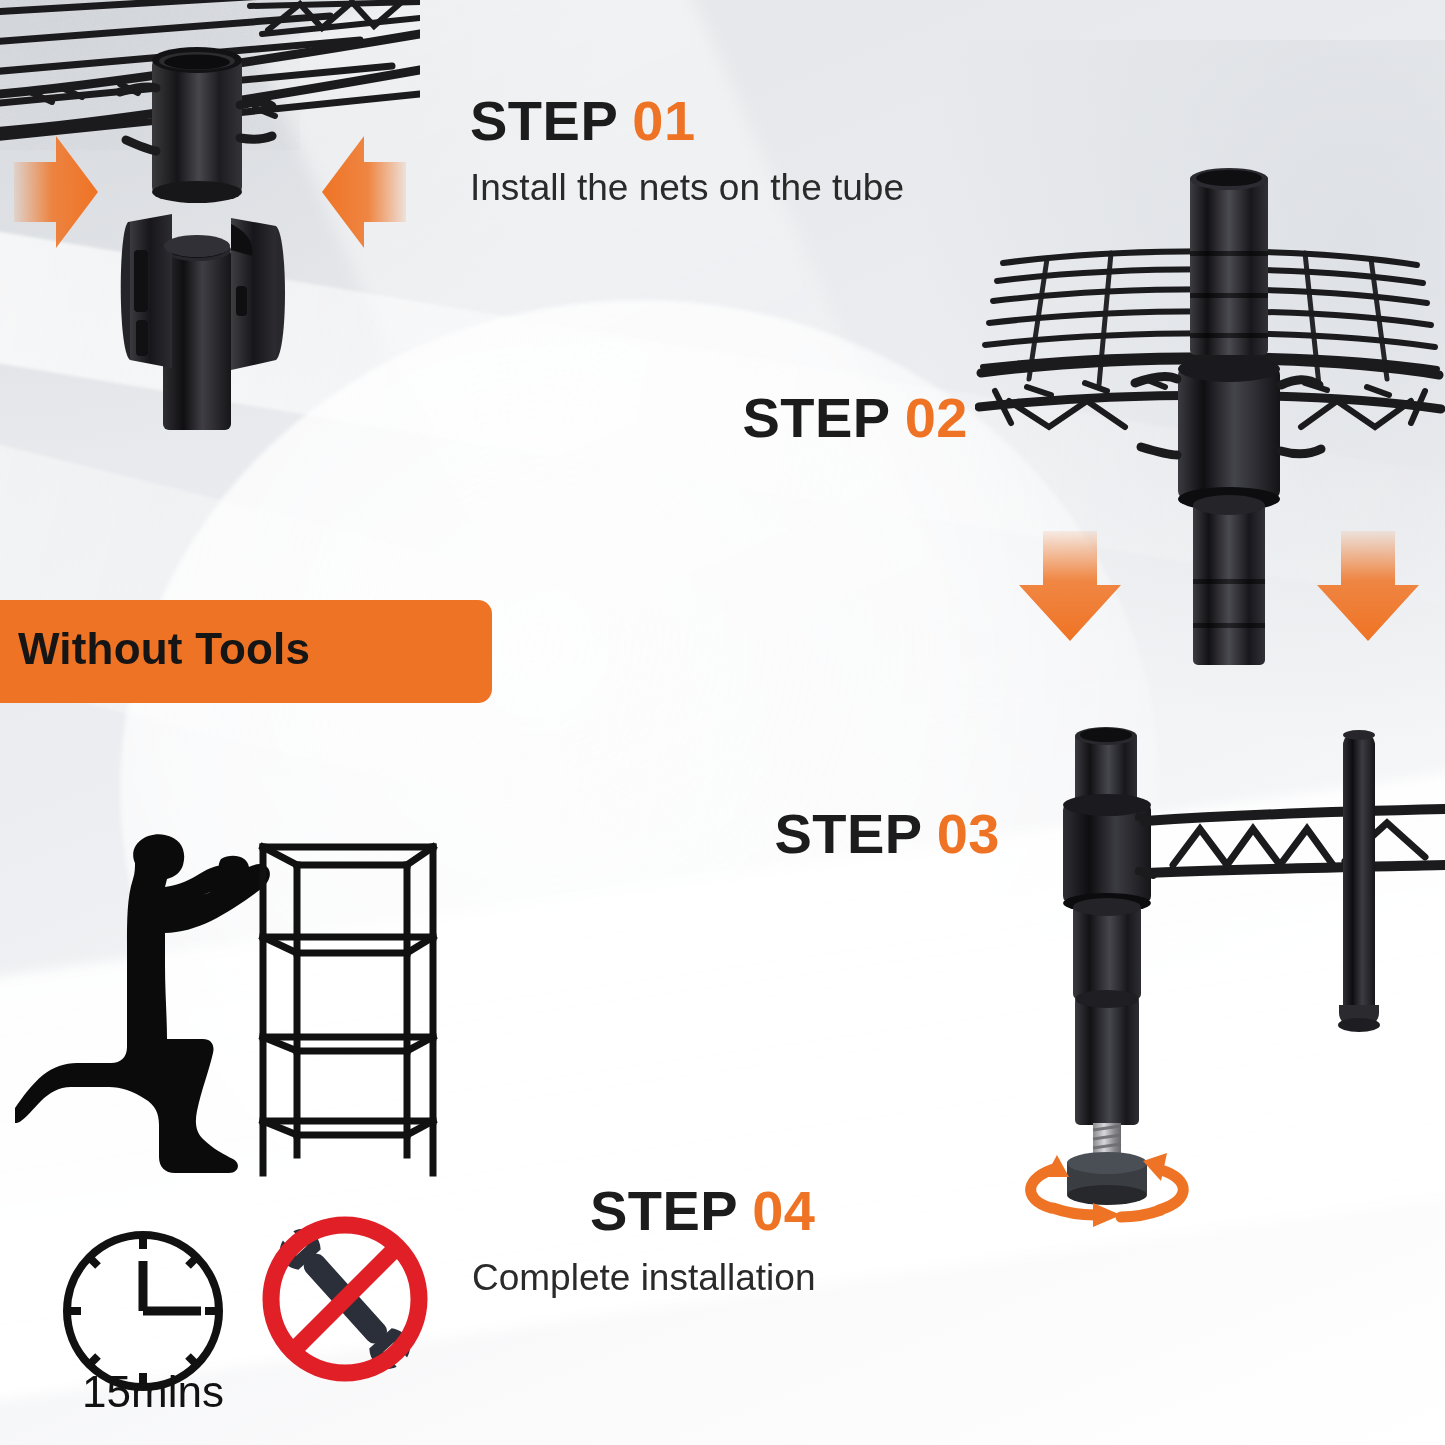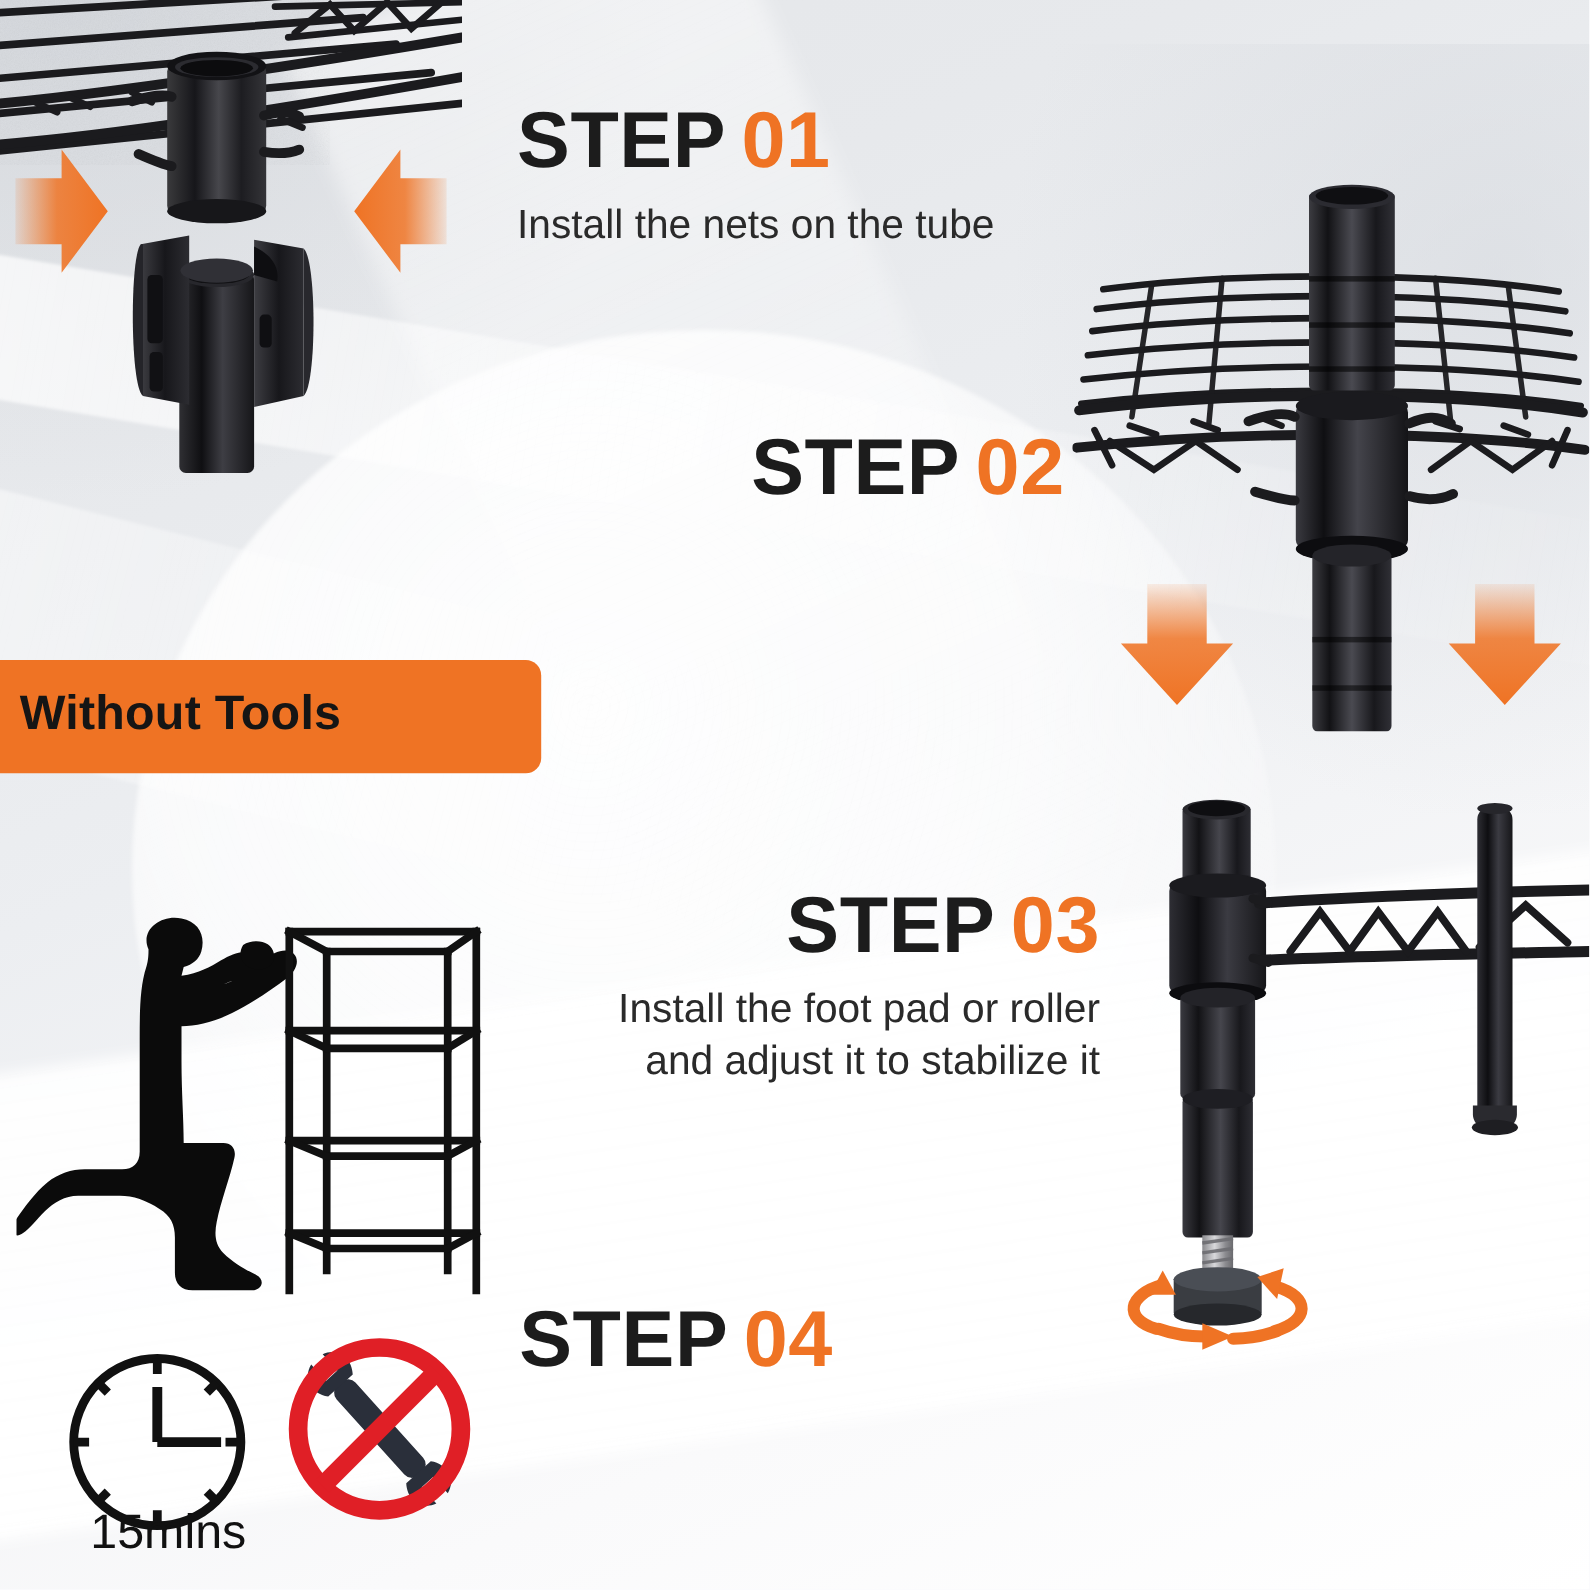--- a/index.html
+++ b/index.html
@@ -86,21 +86,21 @@
   }
   .bg-rightwash {
     position: absolute;
     right: -100px; top: 40px; width: 620px; height: 700px;
     background: radial-gradient(ellipse at 70% 30%, rgba(205,209,215,.45), rgba(205,209,215,0) 72%);
   }
 
   
   .step-block { position: absolute; }
   .step-head {
-    font-size: 72px;
+    font-size: 56px;
     font-weight: bold;
     letter-spacing: .5px;
     line-height: 1.02;
     white-space: nowrap;
     color: #1c1c1c;
   }
   .step-head .num { color: #ef7324; margin-left: 14px; }
   .step-desc {
     font-size: 37px;
     color: #2a2a2a;
@@ -590,27 +590,26 @@
   <div class="step-block ta-right" id="step2">
     <div class="step-head">
       <span>STEP</span><span class="num">02</span>
     </div>
   </div>
 
   <div class="step-block ta-right" id="step3">
     <div class="step-head">
       <span>STEP</span><span class="num">03</span>
     </div>
-    <div class="step-desc">Install the foot pad or roller
-and adjust it to stabilize it</div>
   </div>
 
   <div class="step-block ta-left" id="step4">
     <div class="step-head">
       <span>STEP</span><span class="num">04</span>
     </div>
+    <div class="step-desc">Complete installation</div>
   </div>
 
   <div id="banner">
     <div class="line">Without Tools</div>
   </div>
 
 </div>
 
 </body></html>

